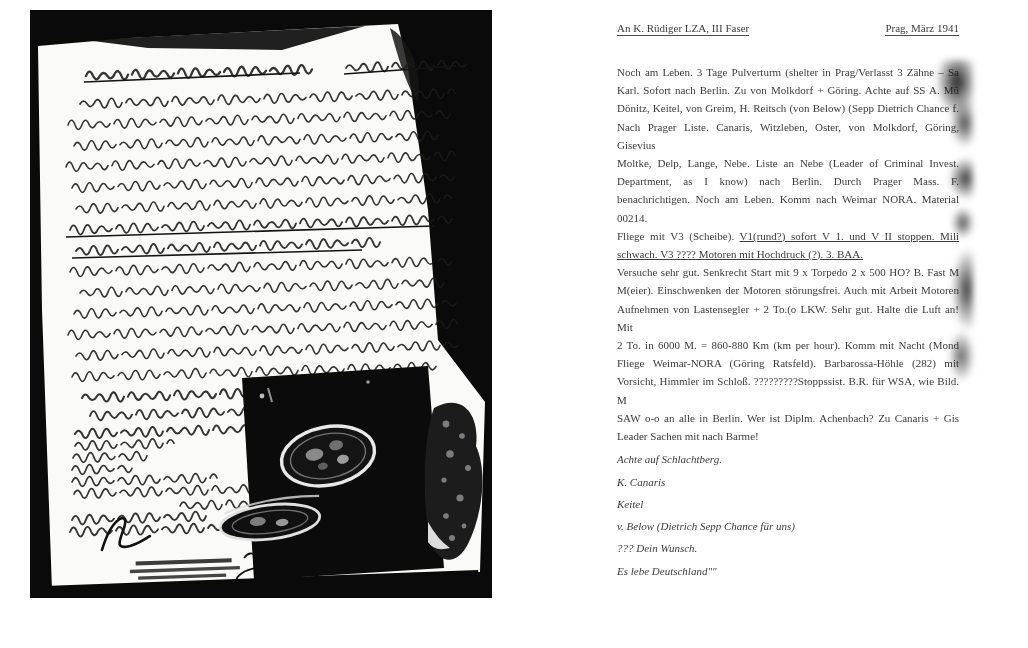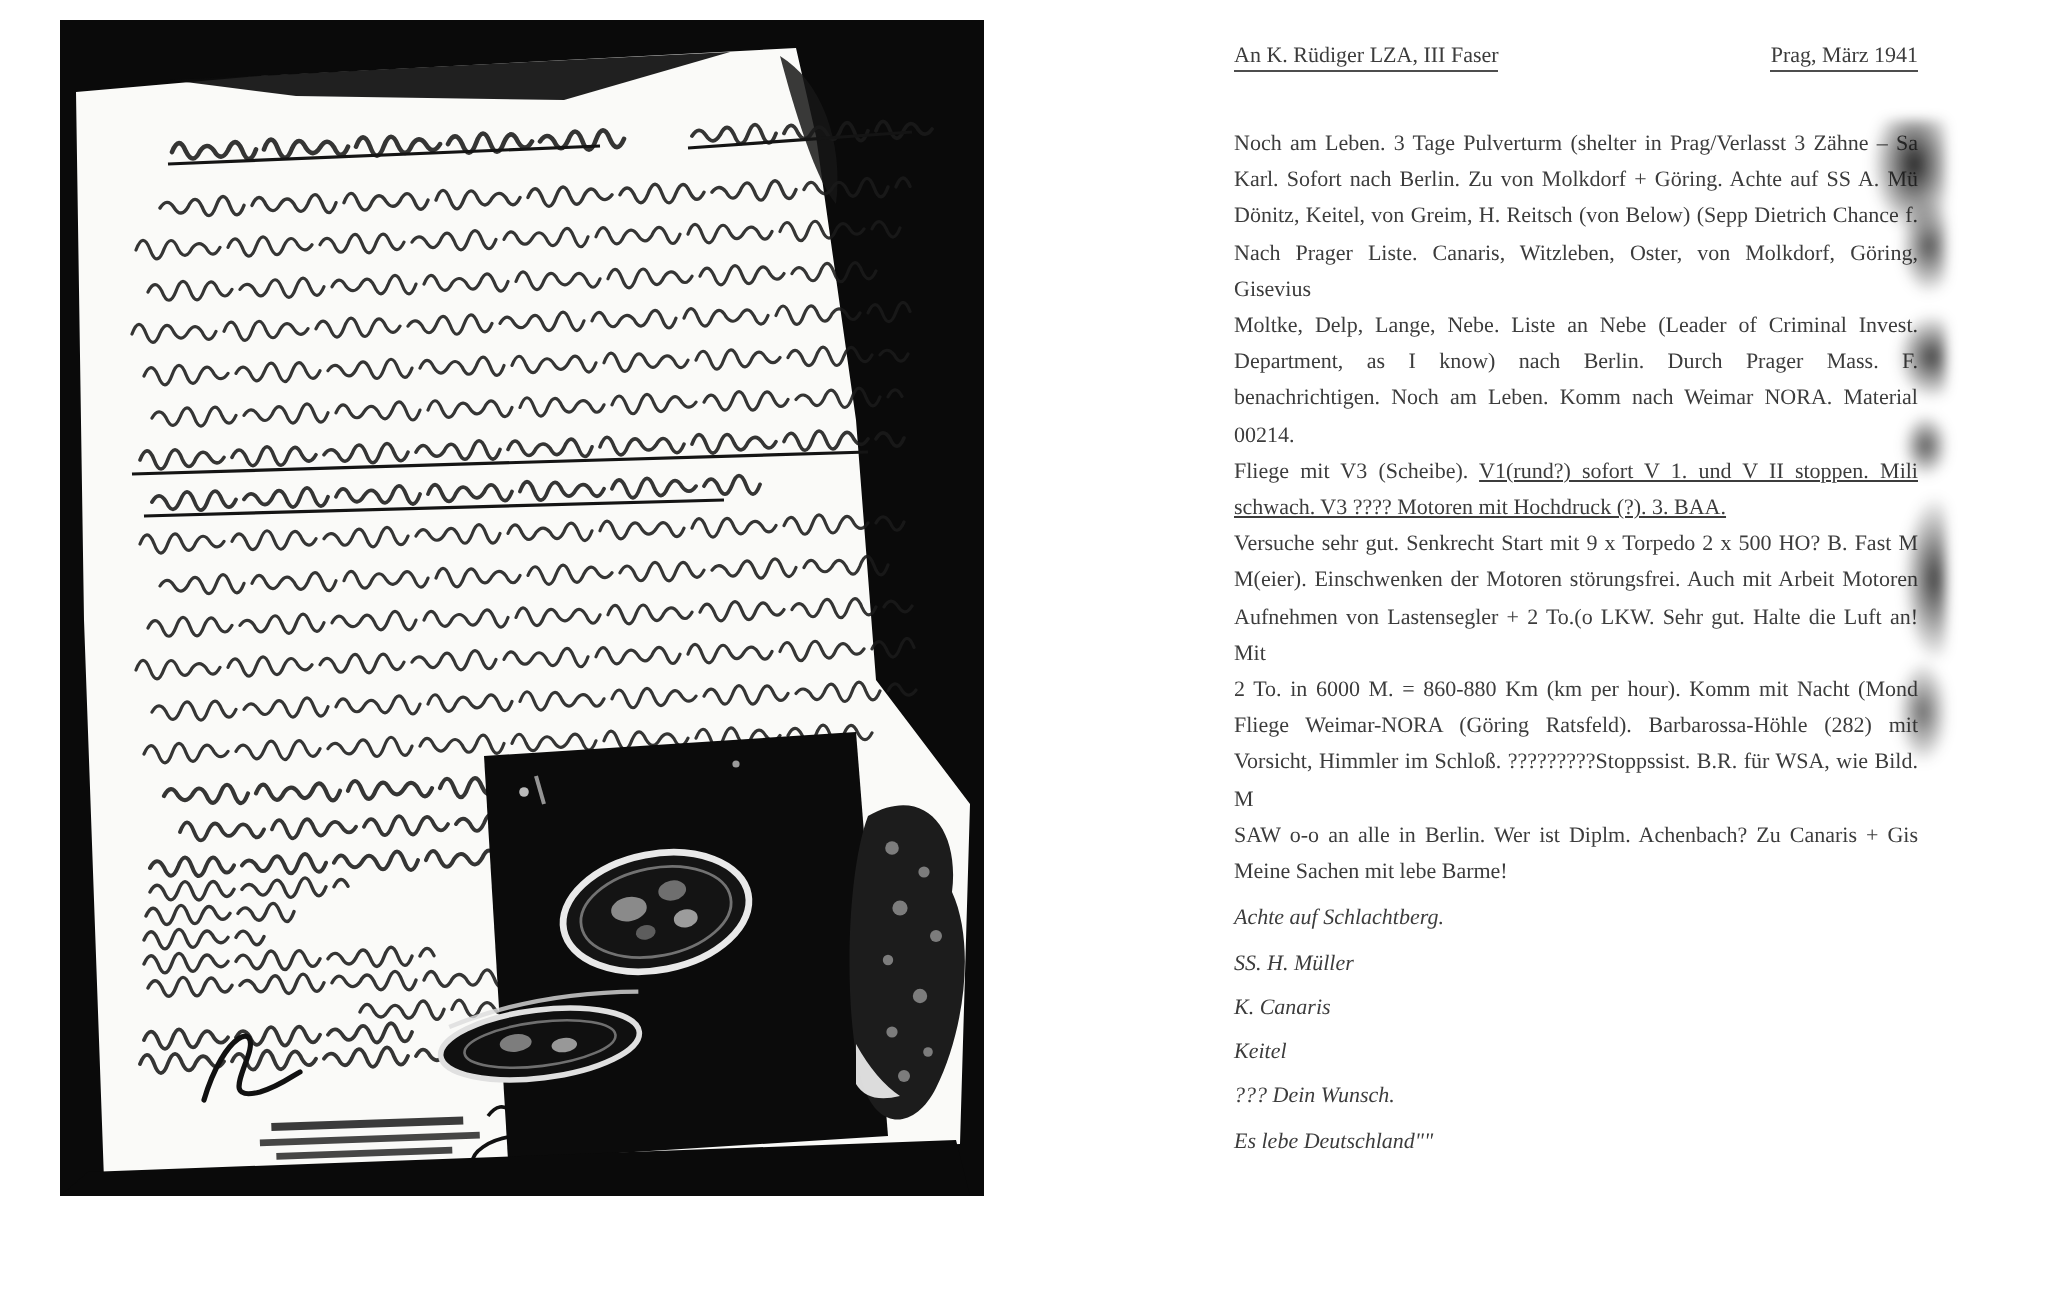--- a/index.html
+++ b/index.html
@@ -161,26 +161,26 @@
         <div class="tline"><span>00214.</span></div>
         <div class="tline just"><span>Fliege mit V3 (Scheibe). </span><span class="u">V1(rund?) sofort V 1. und V II stoppen. Mili</span></div>
         <div class="tline"><span class="u">schwach. V3 ???? Motoren mit Hochdruck (?). 3. BAA.</span></div>
         <div class="tline just"><span>Versuche sehr gut. Senkrecht Start mit 9 x Torpedo 2 x 500 HO? B. Fast M</span></div>
         <div class="tline just"><span>M(eier). Einschwenken der Motoren störungsfrei. Auch mit Arbeit Motoren</span></div>
         <div class="tline just"><span>Aufnehmen von Lastensegler + 2 To.(o LKW. Sehr gut. Halte die Luft an! Mit</span></div>
         <div class="tline just"><span>2 To. in 6000 M. = 860-880 Km (km per hour). Komm mit Nacht (Mond</span></div>
         <div class="tline just"><span>Fliege Weimar-NORA (Göring Ratsfeld). Barbarossa-Höhle (282) mit</span></div>
         <div class="tline just"><span>Vorsicht, Himmler im Schloß. ?????????Stoppssist. B.R. für WSA, wie Bild. M</span></div>
         <div class="tline just"><span>SAW o-o an alle in Berlin. Wer ist Diplm. Achenbach? Zu Canaris + Gis</span></div>
-        <div class="tline"><span>Meine Sachen mit lebe Barme!</span></div>
+        <div class="tline"><span>Leader Sachen mit nach Barme!</span></div>
         <div class="closing">
           <div class="cline">Achte auf Schlachtberg.</div>
-          <div class="cline">SS. H. Müller</div>
           <div class="cline">K. Canaris</div>
           <div class="cline">Keitel</div>
+          <div class="cline">v. Below (Dietrich Sepp Chance für uns)</div>
           <div class="cline">??? Dein Wunsch.</div>
           <div class="cline">Es lebe Deutschland""</div>
         </div>
       </div>
     <div class="smudge"></div>
   </div>
 
 </div>
 
 </body></html>

